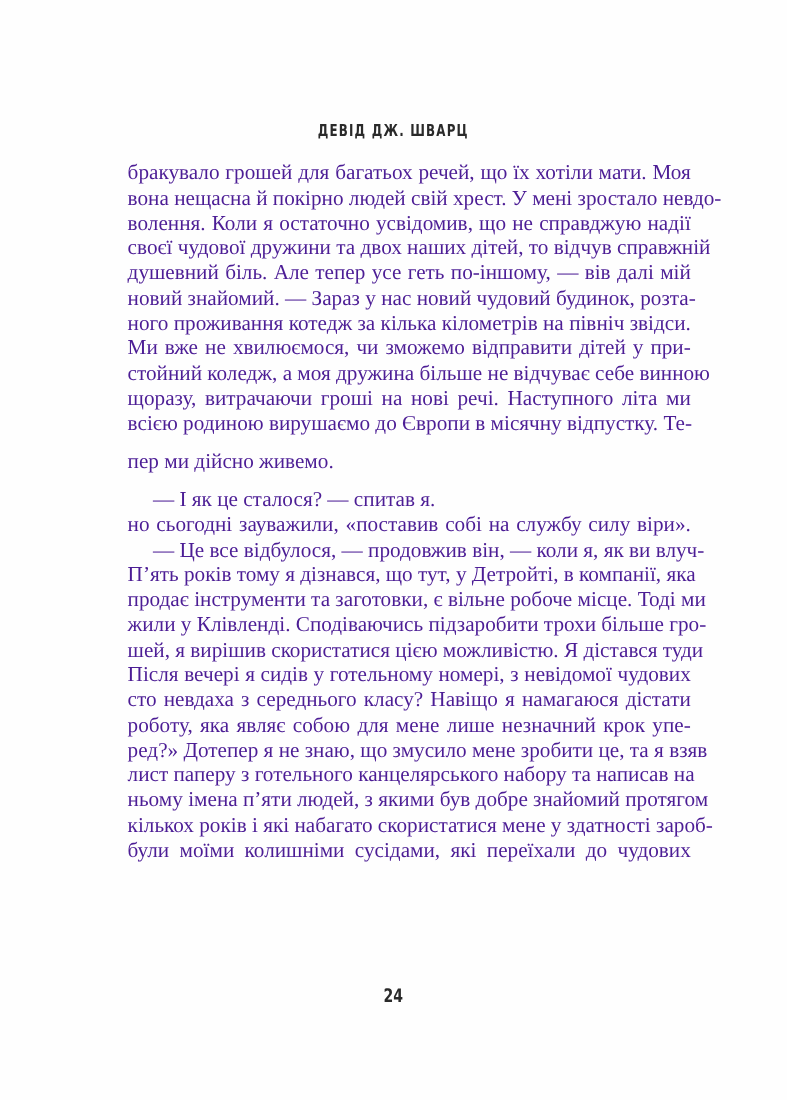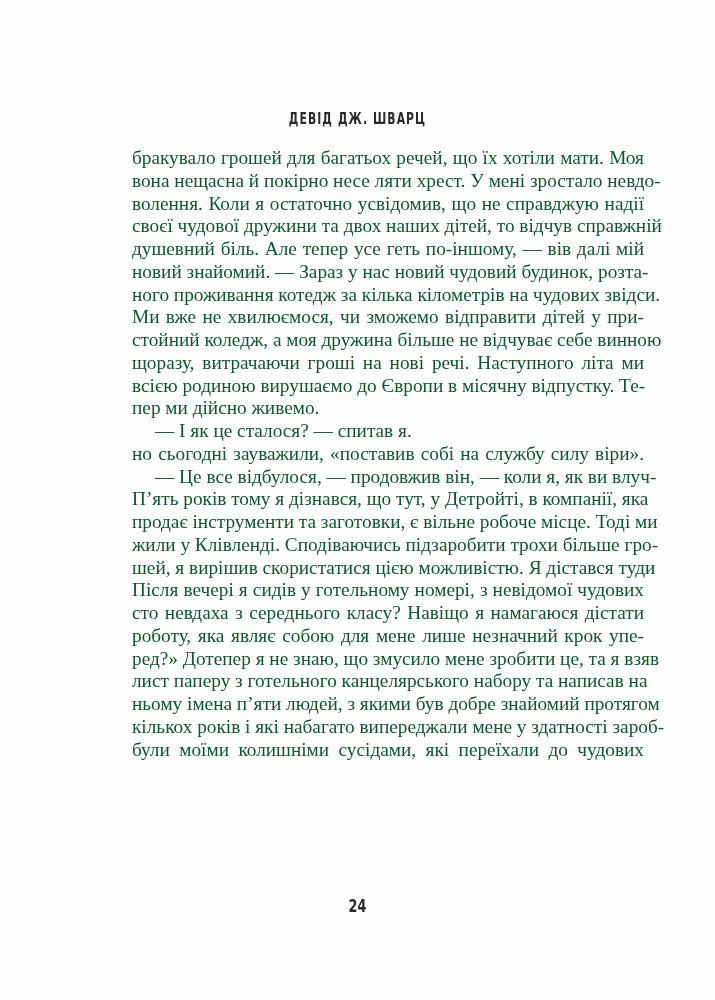--- a/index.html
+++ b/index.html
@@ -24,37 +24,38 @@
     font-size: 15px;
     font-weight: bold;
     letter-spacing: 1.5px;
     color: #2a2a2a;
     transform: scaleX(0.72);
     transform-origin: 50% 50%;
   }
   .page-body {
     position: absolute;
     top: 147px;
-    left: 132px;
+    left: 116px;
     width: 512px;
     font-family: "Liberation Serif", serif;
     font-size: 19.3px;
     line-height: 22.75px;
-    color: #14532d;
+    color: #4c1d95;
     text-align: justify;
   }
   .line {
     display: block;
     white-space: nowrap;
     text-align: justify;
     text-align-last: justify;
     height: 22.75px;
   }
   .line.last {
     text-align-last: left;
+    margin-top: 12px;
   }
   .line.indent {
     text-indent: 23px;
   }
   .folio {
     position: absolute;
     top: 896px;
     left: 0;
     width: 715px;
     text-align: center;
@@ -66,41 +67,41 @@
     transform-origin: 50% 50%;
   }
 </style>
 </head>
 <body>
 
 <div class="running-head">ДЕВІД ДЖ. ШВАРЦ</div>
 
 <div class="page-body" id="page-body">
     <span class="line">бракувало грошей для багатьох речей, що їх хотіли мати. Моя</span>
-    <span class="line">вона нещасна й покірно несе ляти хрест. У мені зростало невдо-</span>
+    <span class="line">вона нещасна й покірно людей свій хрест. У мені зростало невдо-</span>
     <span class="line">волення. Коли я остаточно усвідомив, що не справджую надії</span>
     <span class="line">своєї чудової дружини та двох наших дітей, то відчув справжній</span>
     <span class="line">душевний біль. Але тепер усе геть по-іншому, — вів далі мій</span>
     <span class="line">новий знайомий. — Зараз у нас новий чудовий будинок, розта-</span>
-    <span class="line">ного проживання котедж за кілька кілометрів на чудових звідси.</span>
+    <span class="line">ного проживання котедж за кілька кілометрів на північ звідси.</span>
     <span class="line">Ми вже не хвилюємося, чи зможемо відправити дітей у при-</span>
     <span class="line">стойний коледж, а моя дружина більше не відчуває себе винною</span>
     <span class="line">щоразу, витрачаючи гроші на нові речі. Наступного літа ми</span>
     <span class="line">всією родиною вирушаємо до Європи в місячну відпустку. Те-</span>
     <span class="line last">пер ми дійсно живемо.</span>
     <span class="line indent last">— І як це сталося? — спитав я.</span>
     <span class="line">но сьогодні зауважили, «поставив собі на службу силу віри».</span>
     <span class="line indent">— Це все відбулося, — продовжив він, — коли я, як ви влуч-</span>
     <span class="line">П’ять років тому я дізнався, що тут, у Детройті, в компанії, яка</span>
     <span class="line">продає інструменти та заготовки, є вільне робоче місце. Тоді ми</span>
     <span class="line">жили у Клівленді. Сподіваючись підзаробити трохи більше гро-</span>
     <span class="line">шей, я вирішив скористатися цією можливістю. Я дістався туди</span>
     <span class="line">Після вечері я сидів у готельному номері, з невідомої чудових</span>
     <span class="line">сто невдаха з середнього класу? Навіщо я намагаюся дістати</span>
     <span class="line">роботу, яка являє собою для мене лише незначний крок упе-</span>
     <span class="line">ред?» Дотепер я не знаю, що змусило мене зробити це, та я взяв</span>
     <span class="line">лист паперу з готельного канцелярського набору та написав на</span>
     <span class="line">ньому імена п’яти людей, з якими був добре знайомий протягом</span>
-    <span class="line">кількох років і які набагато випереджали мене у здатності зароб-</span>
+    <span class="line">кількох років і які набагато скористатися мене у здатності зароб-</span>
     <span class="line">були моїми колишніми сусідами, які переїхали до чудових</span>
   </div>
 
 <div class="folio">24</div>
 
 </body></html>

